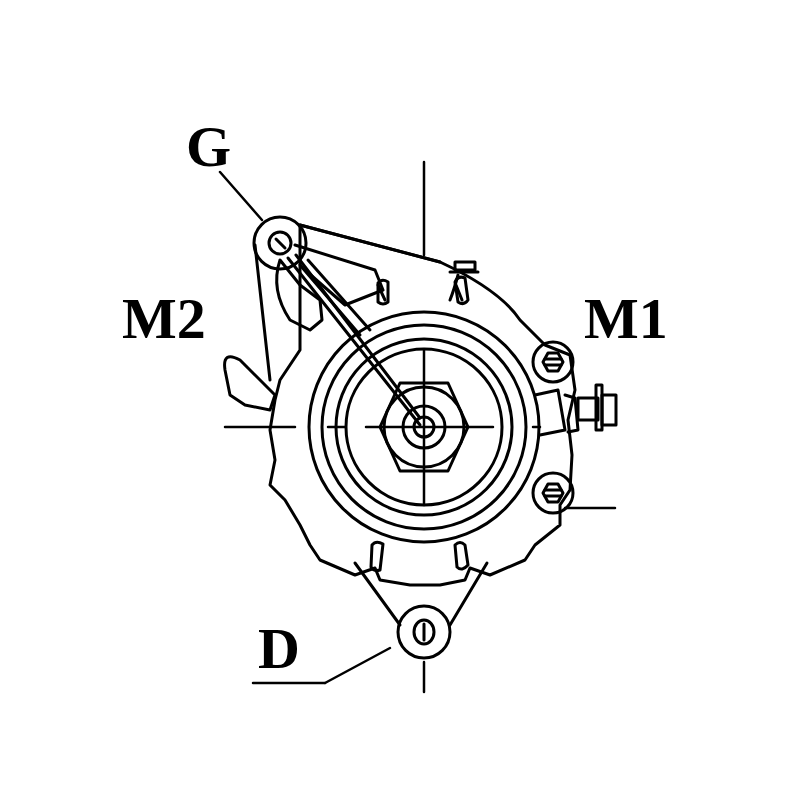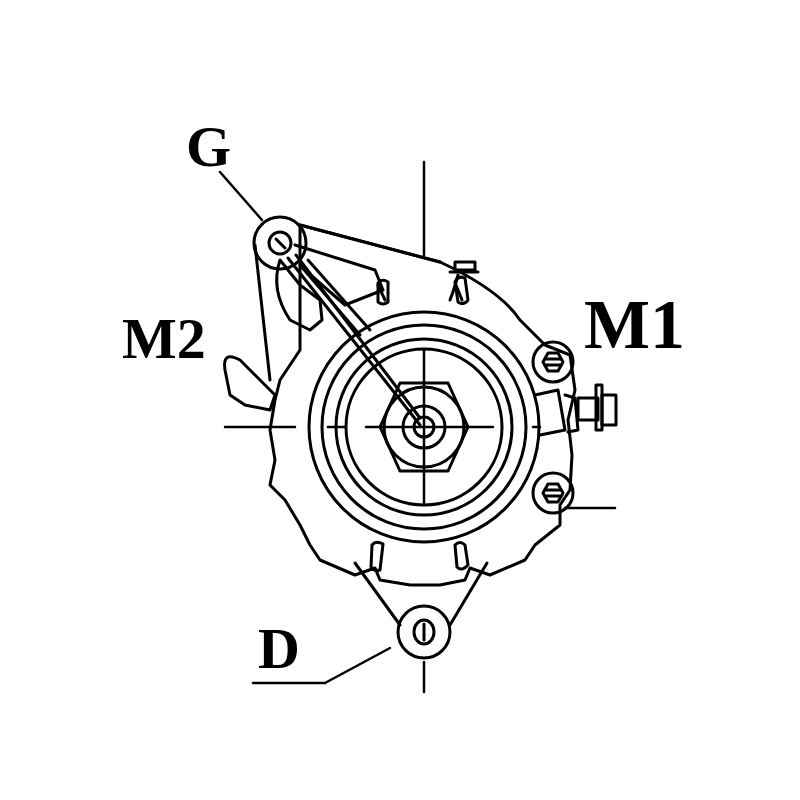--- a/index.html
+++ b/index.html
@@ -5,22 +5,22 @@
     html, body { margin: 0; padding: 0; background: #ffffff; }
     body { width: 800px; height: 800px; position: relative; overflow: hidden; }
     .label {
       position: absolute;
       font-family: "Liberation Serif", "DejaVu Serif", serif;
       font-weight: bold;
       color: #000;
       line-height: 1;
     }
     #lbl-g { left: 186px; top: 118px; font-size: 58px; }
-    #lbl-m2 { left: 122px; top: 290px; font-size: 58px; margin-top: 20px; }
-    #lbl-m1 { left: 584px; top: 290px; font-size: 70px; text-align: right; }
+    #lbl-m2 { left: 122px; top: 290px; font-size: 58px; }
+    #lbl-m1 { left: 584px; top: 290px; font-size: 58px; text-align: right; }
     #lbl-d { left: 258px; top: 620px; font-size: 58px; }
     svg { position: absolute; left: 0; top: 0; }
   </style>
 </head>
 <body>
 
 <svg width="800" height="800" viewBox="0 0 800 800" fill="none" stroke="#000" stroke-width="3" stroke-linecap="round" stroke-linejoin="round">
 
   <g stroke-width="2.5">
     <line x1="424" y1="162" x2="424" y2="255"></line>

